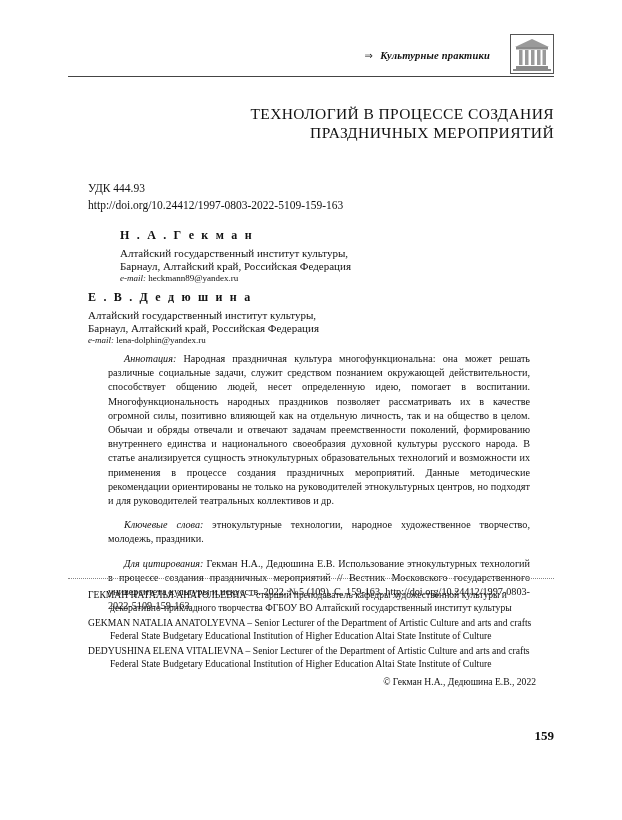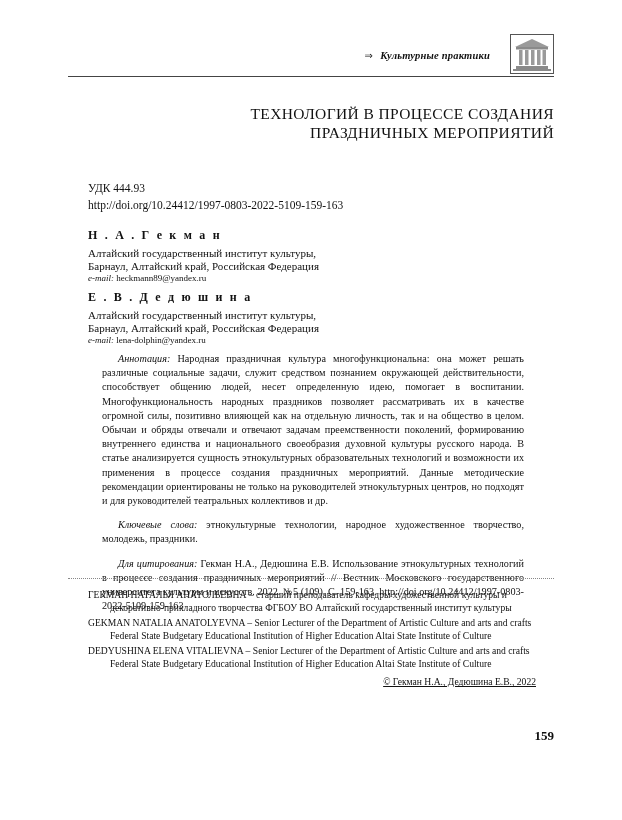--- a/index.html
+++ b/index.html
@@ -107,21 +107,21 @@
     line-height: 17px;
     color: #111;
   }
 
   
   .author-block {
     position: absolute;
     left: 88px;
     width: 460px;
   }
-  .author-1 { top: 228px; }
+  .author-1 { top: 228px; margin-left: 32px; }
   .author-2 { top: 290px; }
   .author-name {
     font-size: 12px;
     font-weight: bold;
     letter-spacing: 2.2px;
     color: #111;
     margin-bottom: 4px;
   }
   .author-aff {
     font-size: 11px;
@@ -132,21 +132,21 @@
     font-size: 9px;
     line-height: 12.5px;
     color: #111;
   }
   .author-email i { }
 
   
   .abstract {
     position: absolute;
     top: 352px;
-    left: 102px;
+    left: 108px;
     width: 422px;
     font-size: 10.2px;
     line-height: 14.2px;
     text-align: justify;
     color: #111;
   }
   .abstract p { margin: 0 0 10px 0; text-indent: 0; }
   .abstract .lead { text-indent: 16px; }
   .ital { font-style: italic; }
 
@@ -174,21 +174,20 @@
     margin-bottom: 1px;
     padding-left: 22px;
     text-indent: -22px;
   }
   .note.en { padding-left: 22px; text-indent: -22px; }
   .copyright {
     margin-top: 5px;
     text-align: right;
     font-size: 9.6px;
     color: #111;
-    text-decoration: underline;
   }
 
   
   .page-number {
     position: absolute;
     right: 68px;
     top: 728px;
     font-size: 13px;
     font-weight: bold;
     color: #111;

